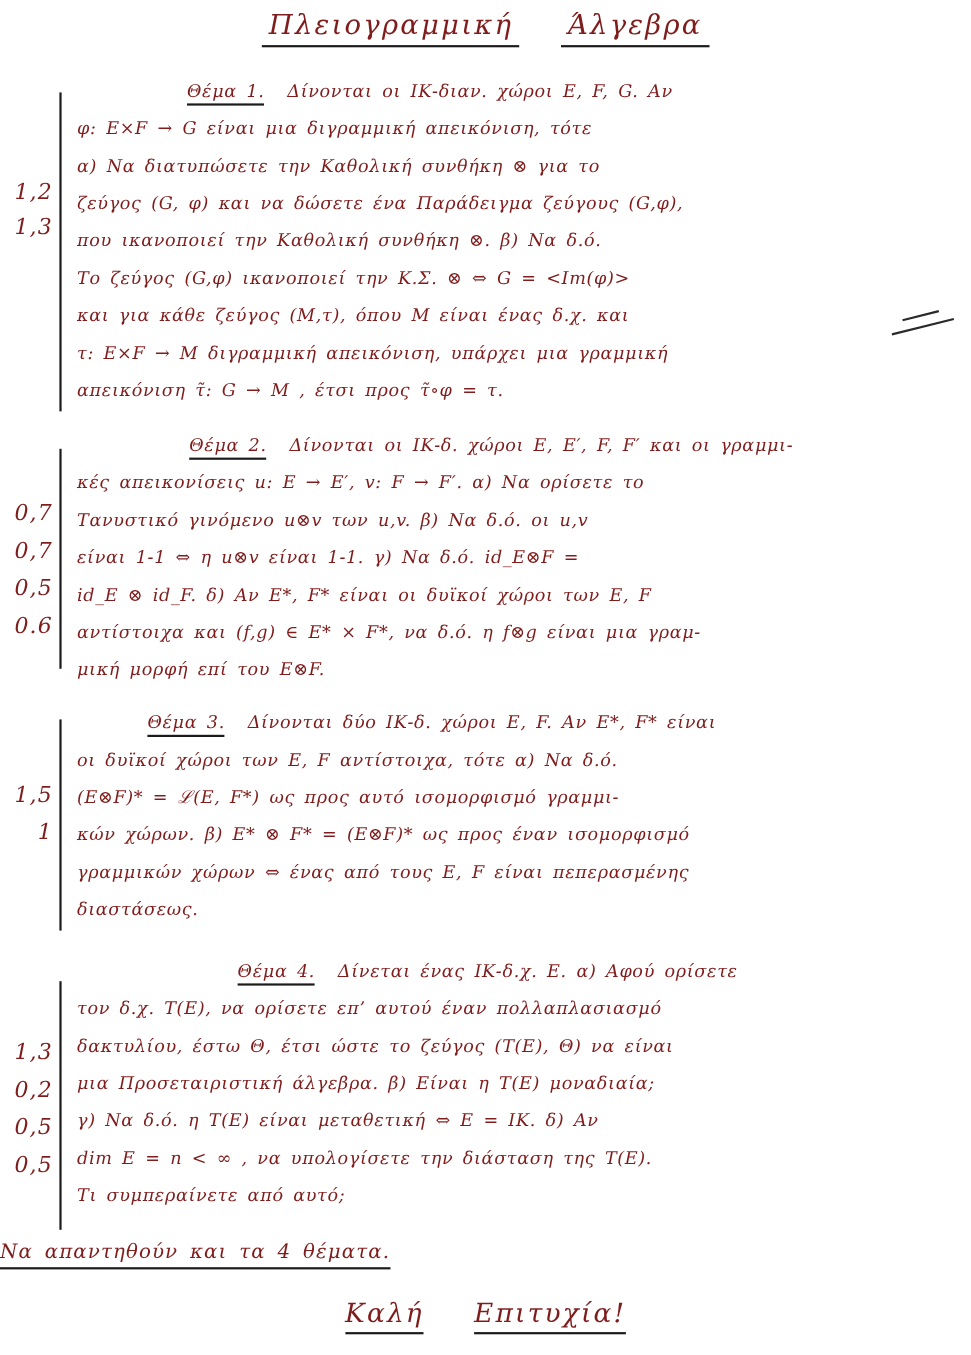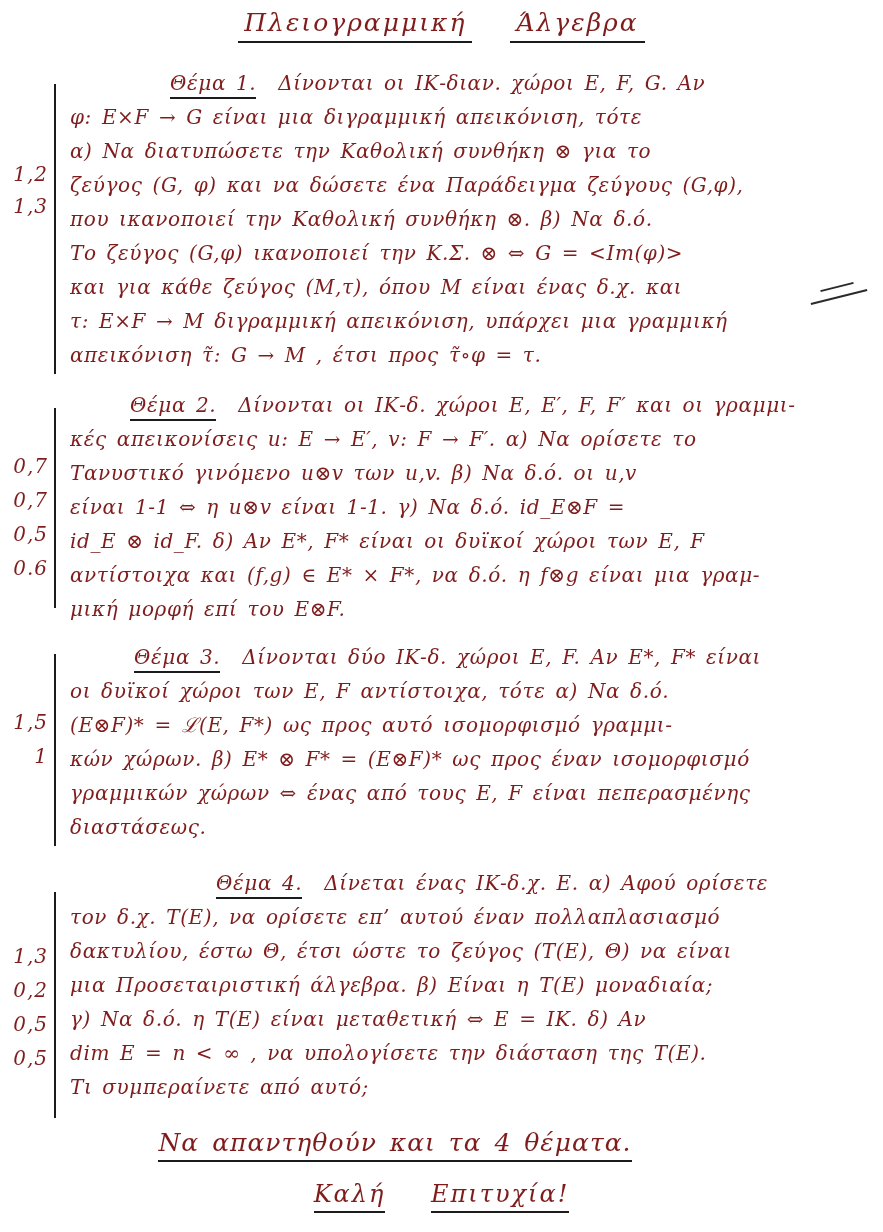--- a/index.html
+++ b/index.html
@@ -29,29 +29,29 @@
   }
   .mark{
     position:absolute;right:6px;
     font-size:20px;letter-spacing:1px;white-space:nowrap;
   }
   .rule{
     flex:0 0 2px;width:2px;background:#1b1b1b;
   }
   .text-col{
     flex:1 1 auto;padding-left:14px;
-    font-size:20px;line-height:34px;letter-spacing:0.6px;word-spacing:3px;
+    font-size:16px;line-height:34px;letter-spacing:0.6px;word-spacing:3px;
   }
   .line{height:34px;white-space:nowrap;}
   .heading{
     border-bottom:2px solid #1b1b1b;padding-bottom:2px;margin-right:12px;
   }
   .footer-instruction{
-    position:absolute;top:1128px;left:0;width:790px;text-align:center;
-    font-size:25px;letter-spacing:1px;word-spacing:4px;
+    position:absolute;top:1128px;left:0;width:790px;text-align:left;
+    font-size:18px;letter-spacing:1px;word-spacing:4px;
   }
   .footer-instruction .phrase{
     border-bottom:2px solid #1b1b1b;padding-bottom:3px;
   }
   .footer-closing{
     position:absolute;top:1180px;left:0;width:883px;text-align:center;
     font-size:24px;letter-spacing:2px;
   }
   .footer-closing .word{
     display:inline-block;margin:0 18px;padding-bottom:3px;
@@ -105,21 +105,21 @@
   <div class="theme" style="top:388px;">
     <div class="marks-col">
       <span class="mark" style="top:66px;">0,7</span>
       <span class="mark" style="top:100px;">0,7</span>
       <span class="mark" style="top:134px;">0,5</span>
       <span class="mark" style="top:168px;">0.6</span>
     </div>
     <div class="rule" style="margin-top:20px;height:200px;"></div>
     <div class="text-col">
       <div class="line">
-        <span class="heading" style="margin-left:60px;">Θέμα 2.</span>
+        <span class="heading" style="margin-left:102px;">Θέμα 2.</span>
         <span>Δίνονται οι ΙΚ-δ. χώροι E, E′, F, F′ και οι γραμμι-</span>
       </div>
       <div class="line">κές απεικονίσεις  u: E → E′,  v: F → F′.  α) Να ορίσετε το</div>
       <div class="line">Τανυστικό γινόμενο  u⊗v  των u,v.  β) Να δ.ό. οι u,v</div>
       <div class="line">είναι 1-1  ⇔  η u⊗v είναι 1-1.  γ) Να δ.ό. id_E⊗F =</div>
       <div class="line">id_E ⊗ id_F.  δ) Αν E*, F* είναι οι δυϊκοί χώροι των E, F</div>
       <div class="line">αντίστοιχα και (f,g) ∈ E* × F*, να δ.ό. η f⊗g είναι μια γραμ-</div>
       <div class="line">μική μορφή επί του E⊗F.</div>
     </div>
   </div>

